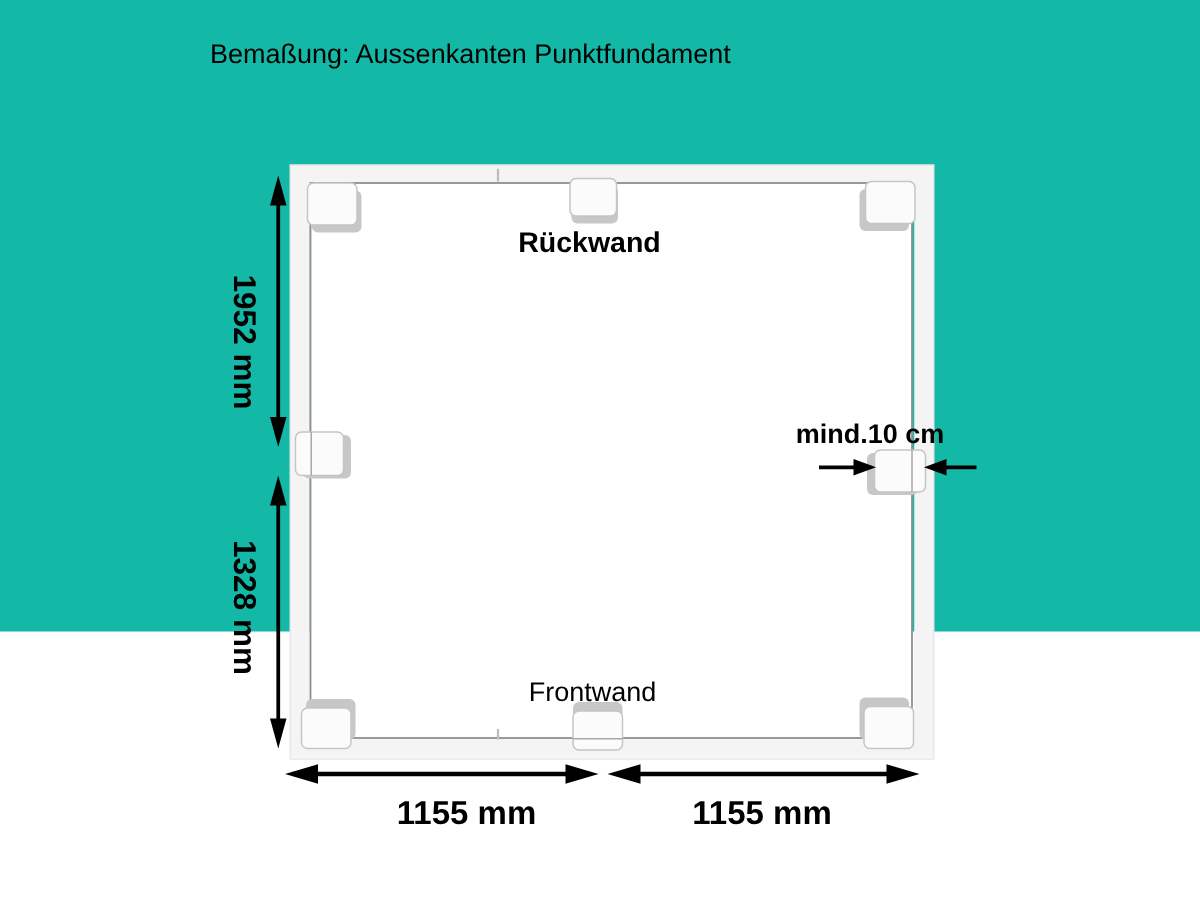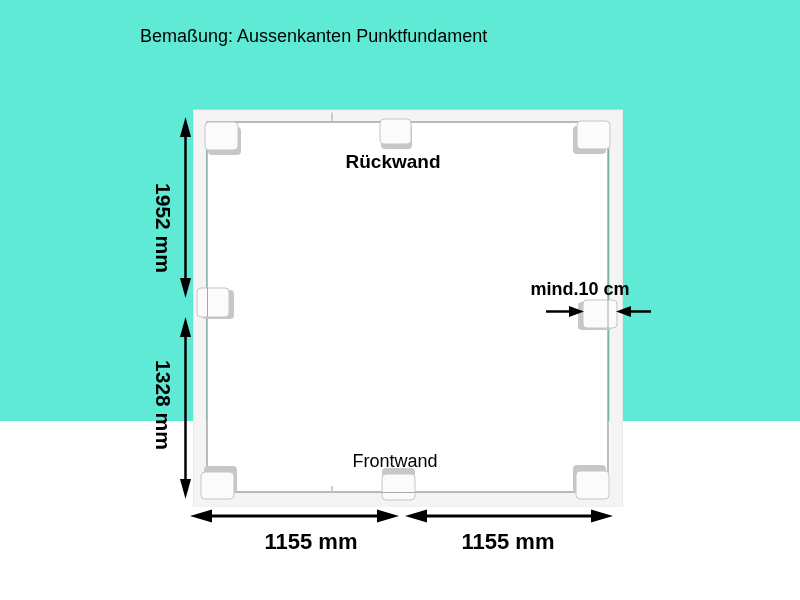--- a/index.html
+++ b/index.html
@@ -7,21 +7,21 @@
     padding: 0;
     width: 800px;
     height: 600px;
     background: #ffffff;
     overflow: hidden;
   }
   .canvas {
     position: relative;
     width: 800px;
     height: 421px;
-    background: #5eead4;
+    background: #14b8a6;
   }
   svg text {
     font-family: "Liberation Sans", sans-serif;
     fill: #000000;
   }
   .t-title   { font-size: 18px; font-weight: 400; }
   .t-back    { font-size: 19px; font-weight: 700; }
   .t-front   { font-size: 18px; font-weight: 400; }
   .t-min     { font-size: 18px; font-weight: 700; }
   .t-dim     { font-size: 22px; font-weight: 700; }

